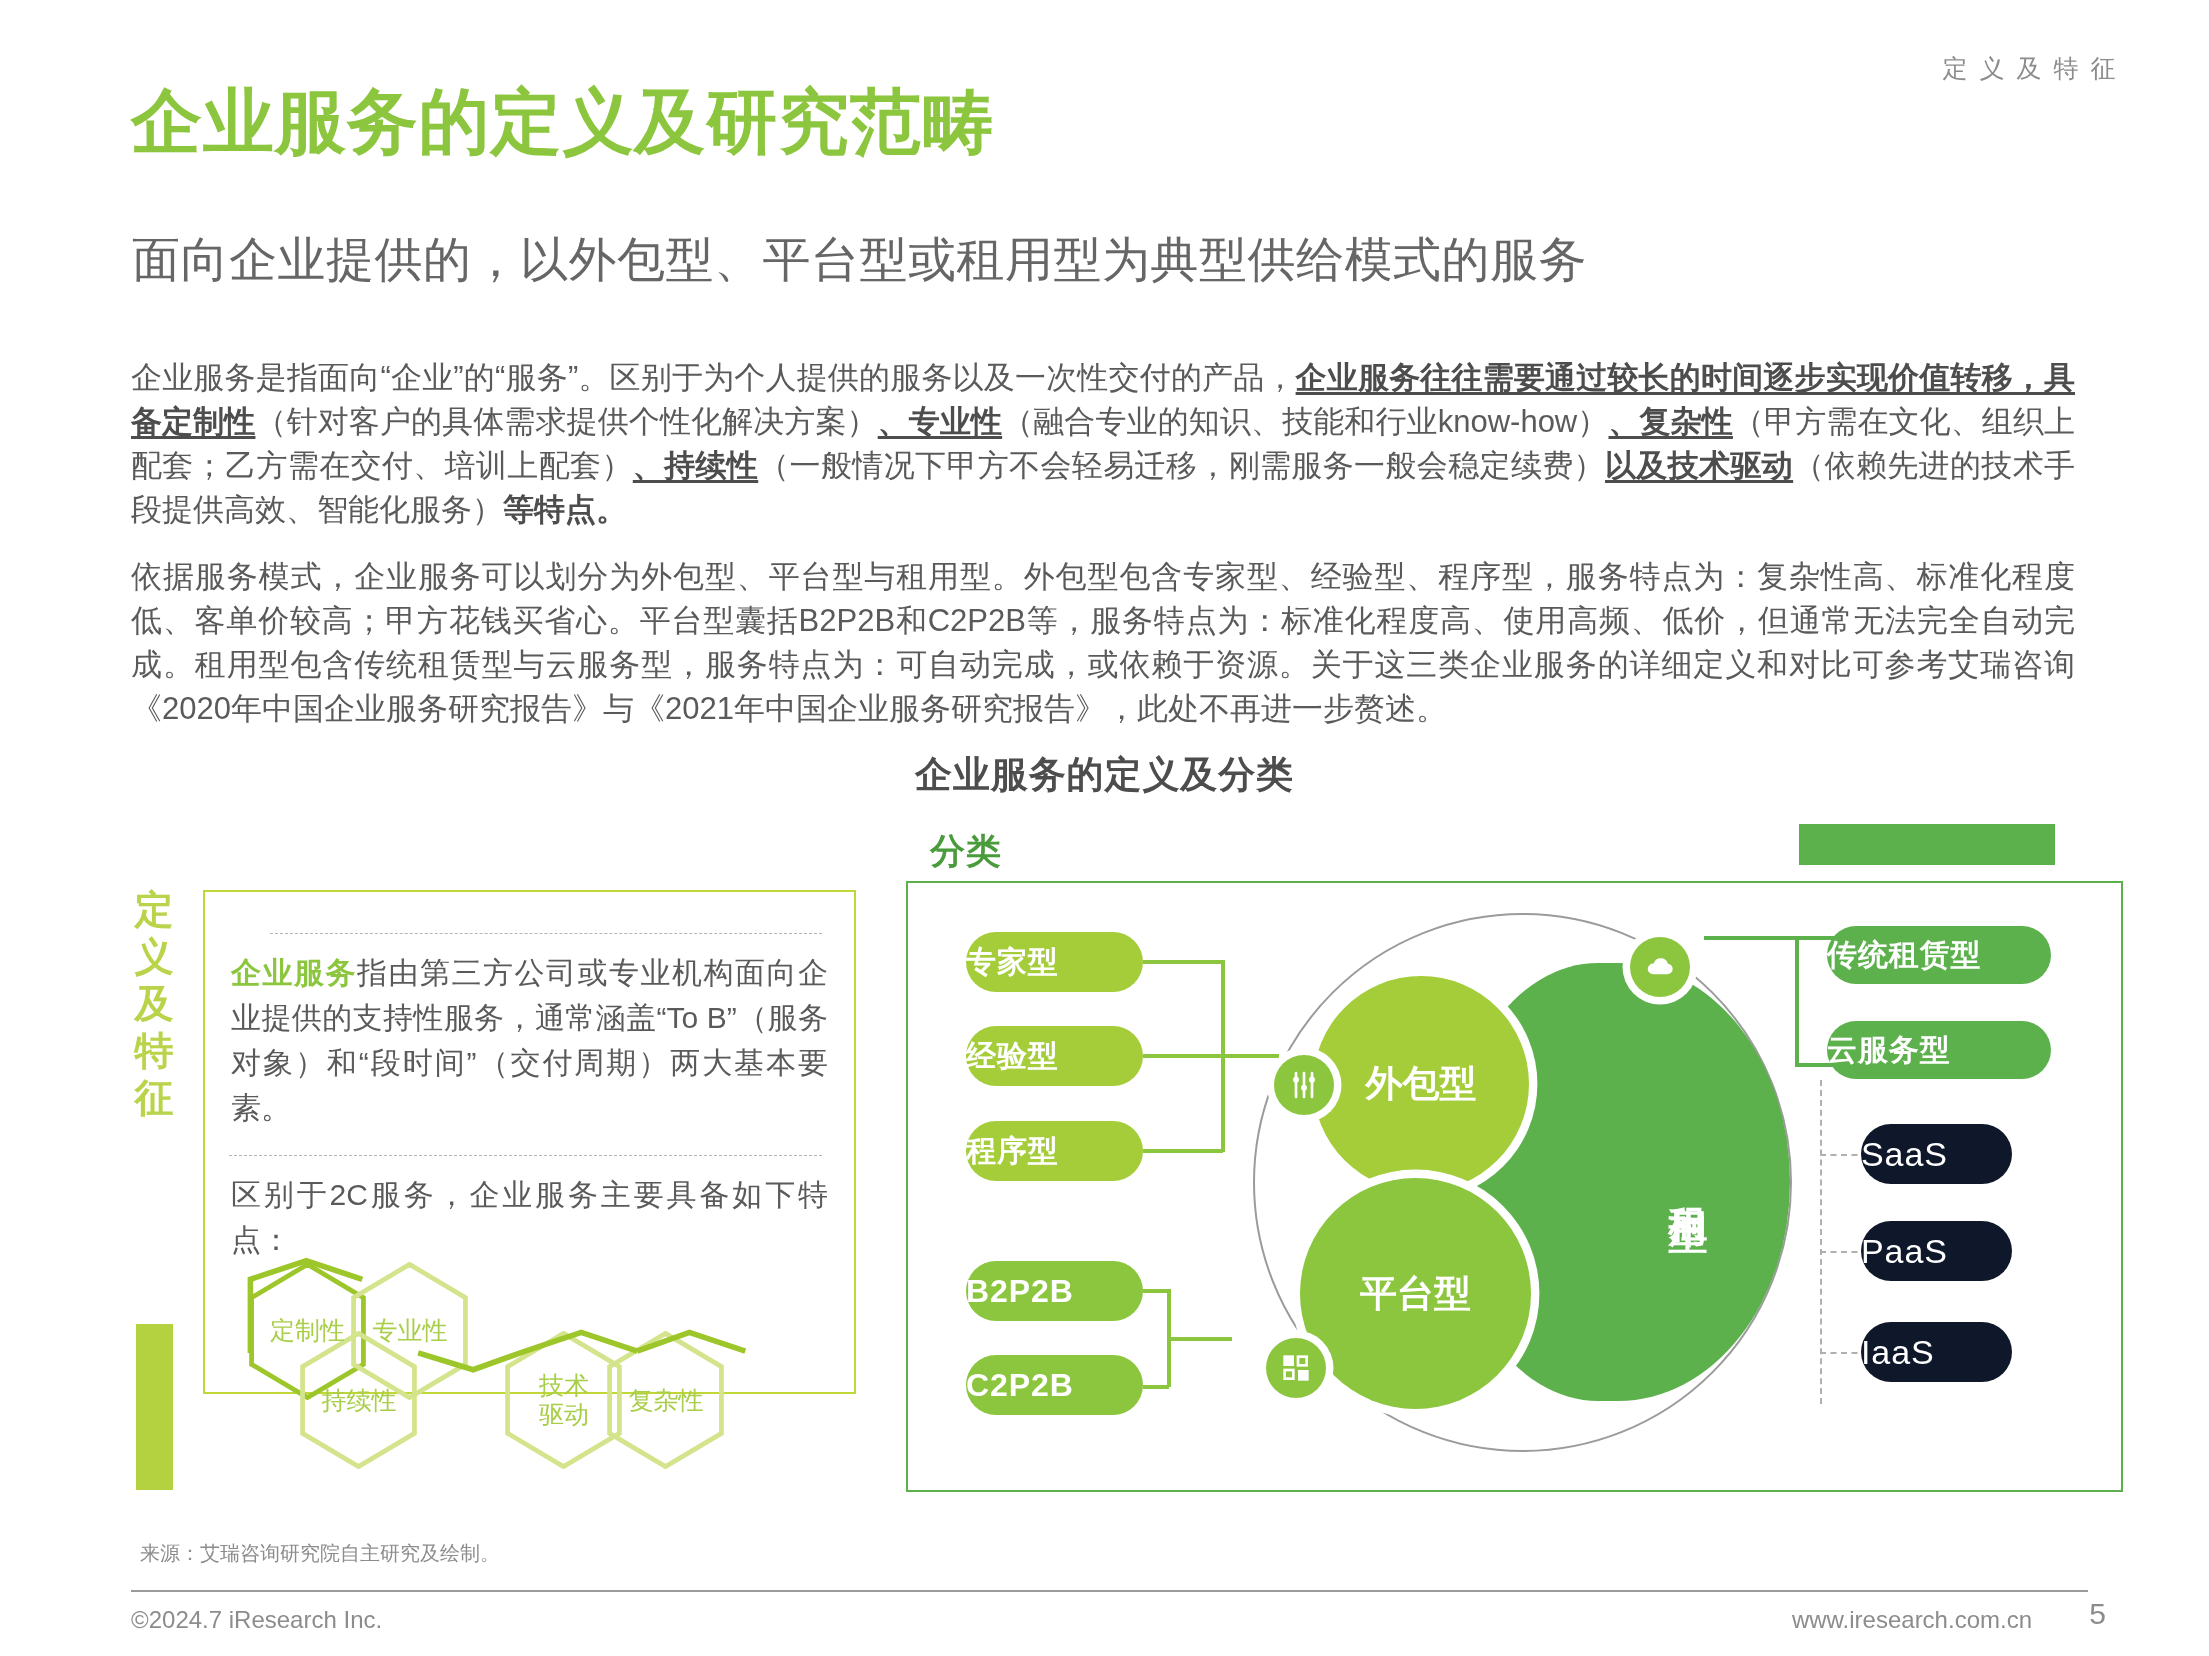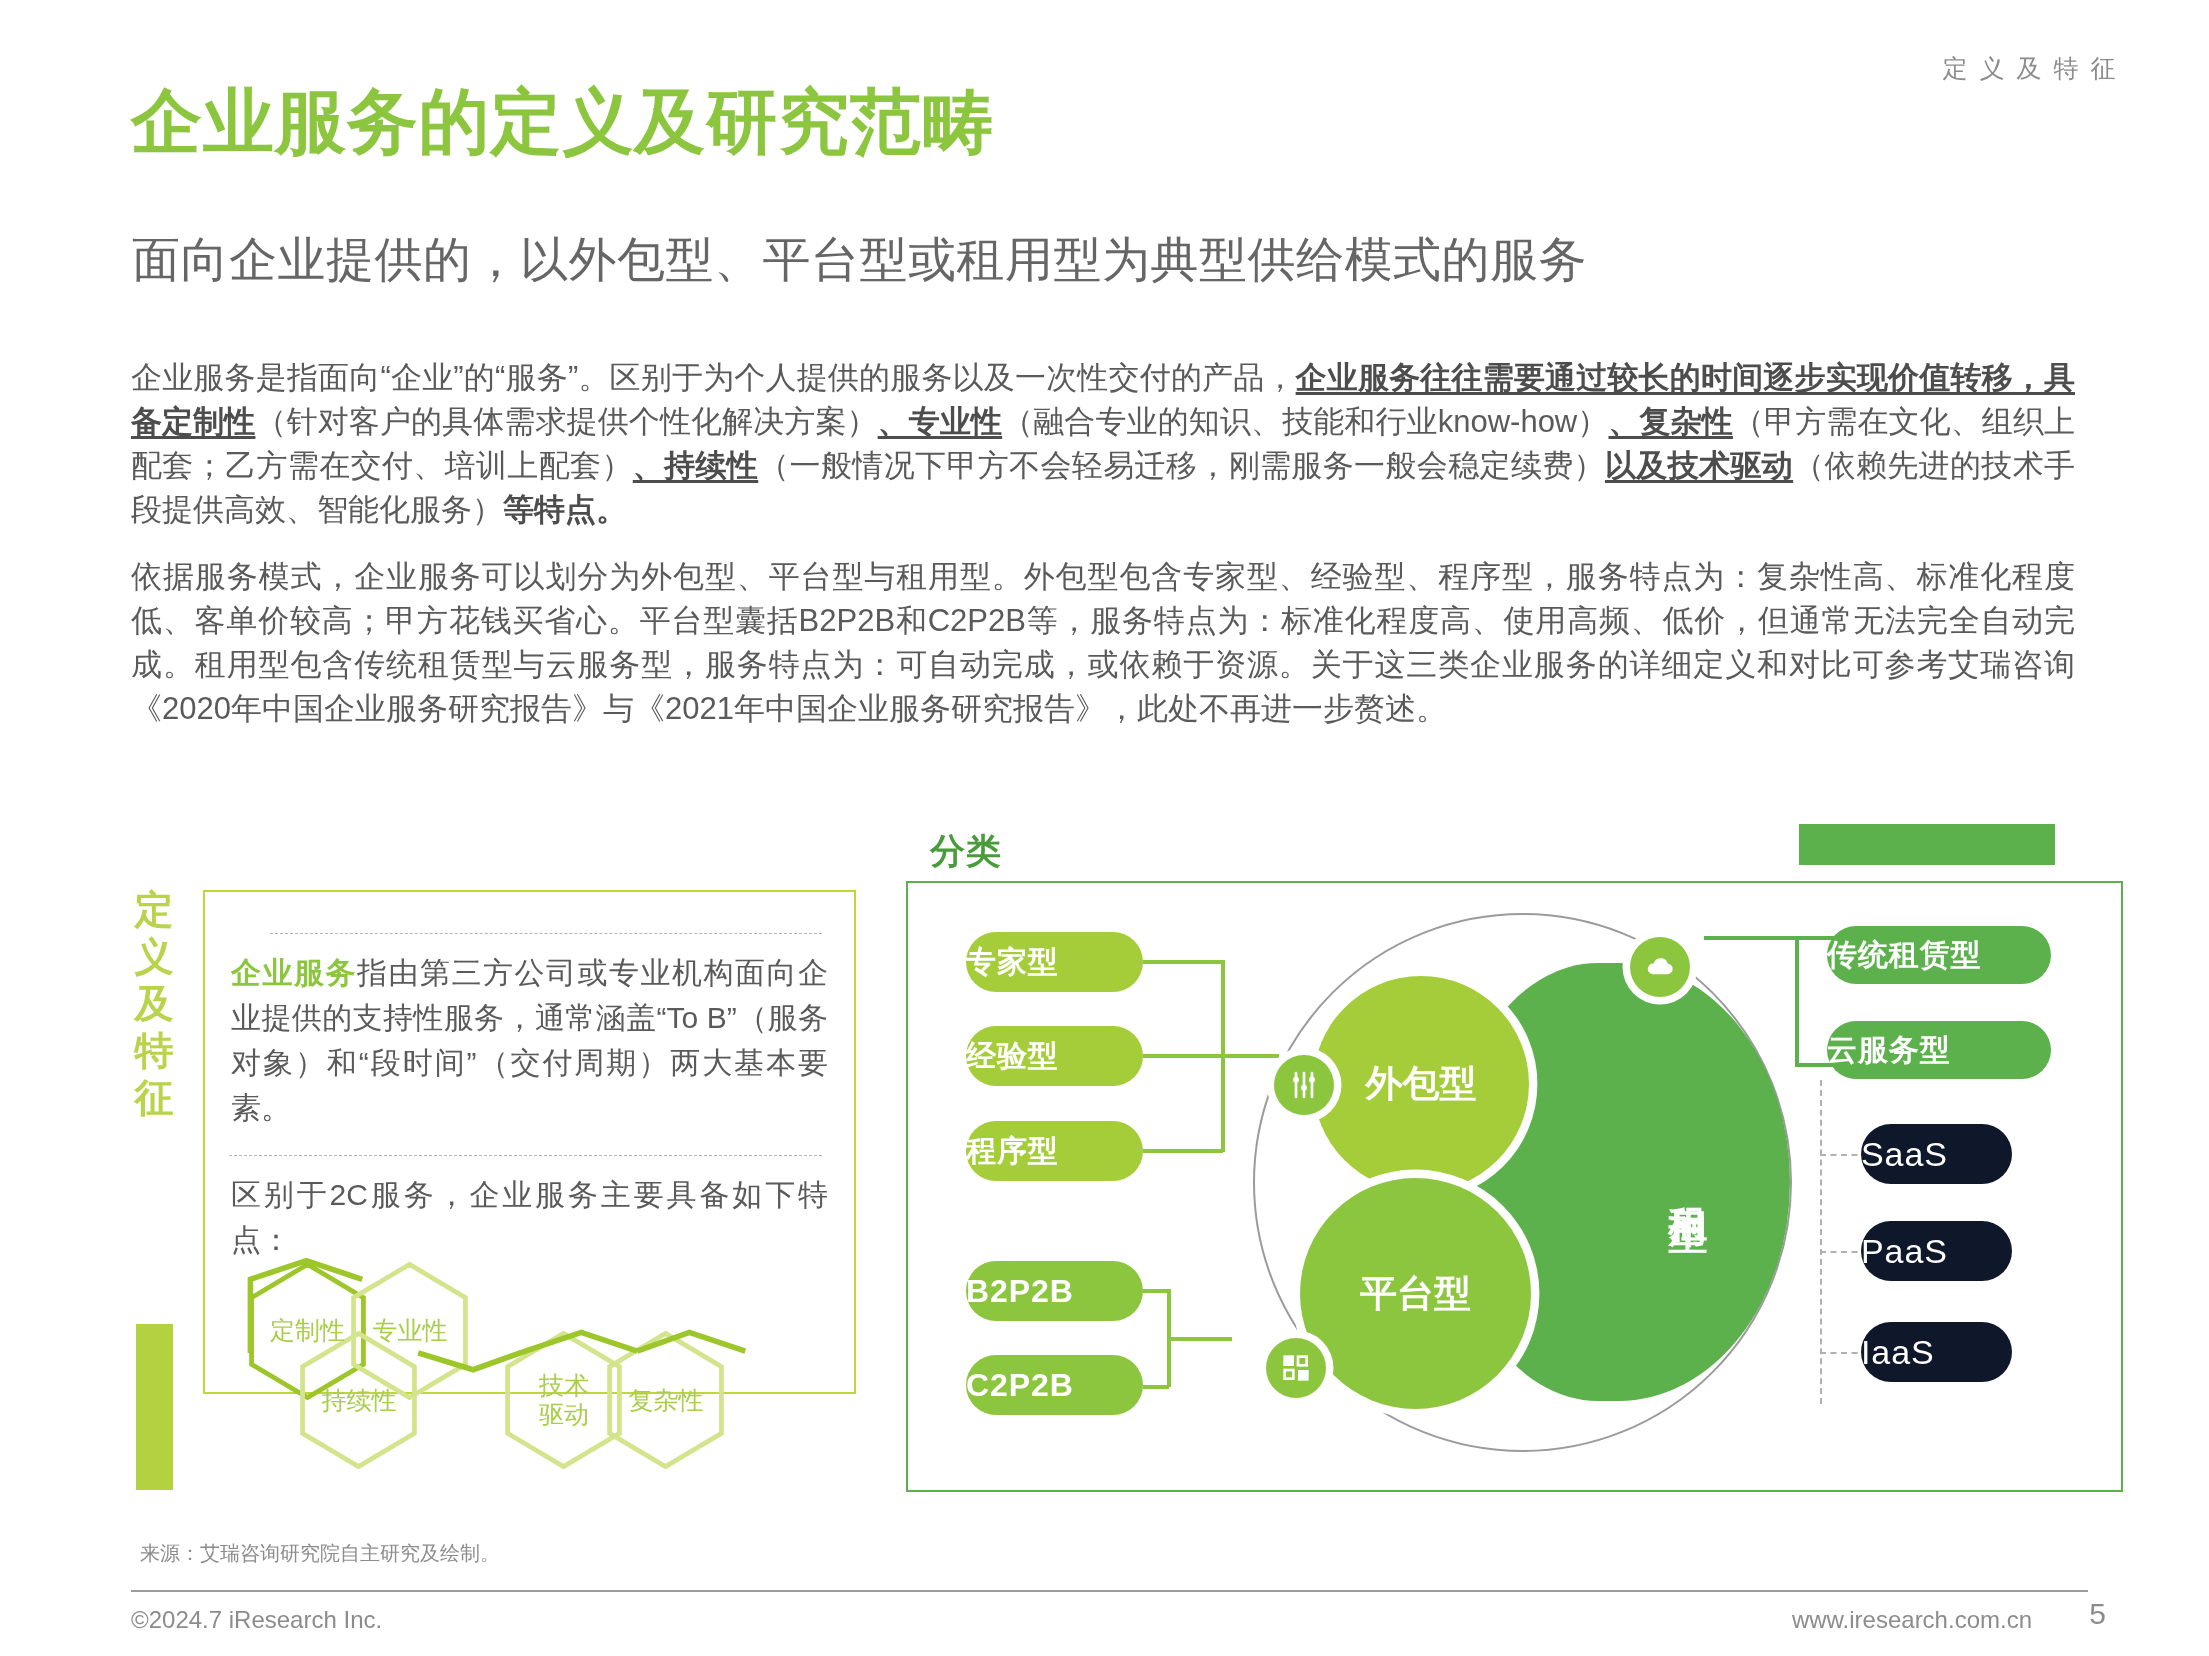--- a/index.html
+++ b/index.html
@@ -183,20 +183,21 @@
 
   <div class="main-title">企业服务的定义及研究范畴</div>
   <div class="sub-title">面向企业提供的，以外包型、平台型或租用型为典型供给模式的服务</div>
 
   <div class="para" id="para1">
     <span>企业服务是指面向“企业”的“服务”。区别于为个人提供的服务以及一次性交付的产品，</span><span class="bu">企业服务往往需要通过较长的时间逐步实现价值转移，具备定制性</span><span>（针对客户的具体需求提供个性化解决方案）</span><span class="bu">、专业性</span><span>（融合专业的知识、技能和行业know-how）</span><span class="bu">、复杂性</span><span>（甲方需在文化、组织上配套；乙方需在交付、培训上配套）</span><span class="bu">、持续性</span><span>（一般情况下甲方不会轻易迁移，刚需服务一般会稳定续费）</span><span class="bu">以及技术驱动</span><span>（依赖先进的技术手段提供高效、智能化服务）</span><b>等特点。</b>
   </div>
 
   <div class="para" id="para2">依据服务模式，企业服务可以划分为外包型、平台型与租用型。外包型包含专家型、经验型、程序型，服务特点为：复杂性高、标准化程度低、客单价较高；甲方花钱买省心。平台型囊括B2P2B和C2P2B等，服务特点为：标准化程度高、使用高频、低价，但通常无法完全自动完成。租用型包含传统租赁型与云服务型，服务特点为：可自动完成，或依赖于资源。关于这三类企业服务的详细定义和对比可参考艾瑞咨询《2020年中国企业服务研究报告》与《2021年中国企业服务研究报告》，此处不再进一步赘述。</div>
 
+  <div class="fig-title">企业服务的定义及分类</div>
 
   <div class="vlabel">定义及特征</div>
   <div class="vaccent"></div>
 
   <div class="defbox">
     <div class="dash-top"></div>
     <div class="def-p1">
       <span class="hl">企业服务</span><span>指由第三方公司或专业机构面向企业提供的支持性服务，通常涵盖“To B”（服务对象）和“段时间”（交付周期）两大基本要素。</span>
     </div>
     <div class="dash-mid"></div>

